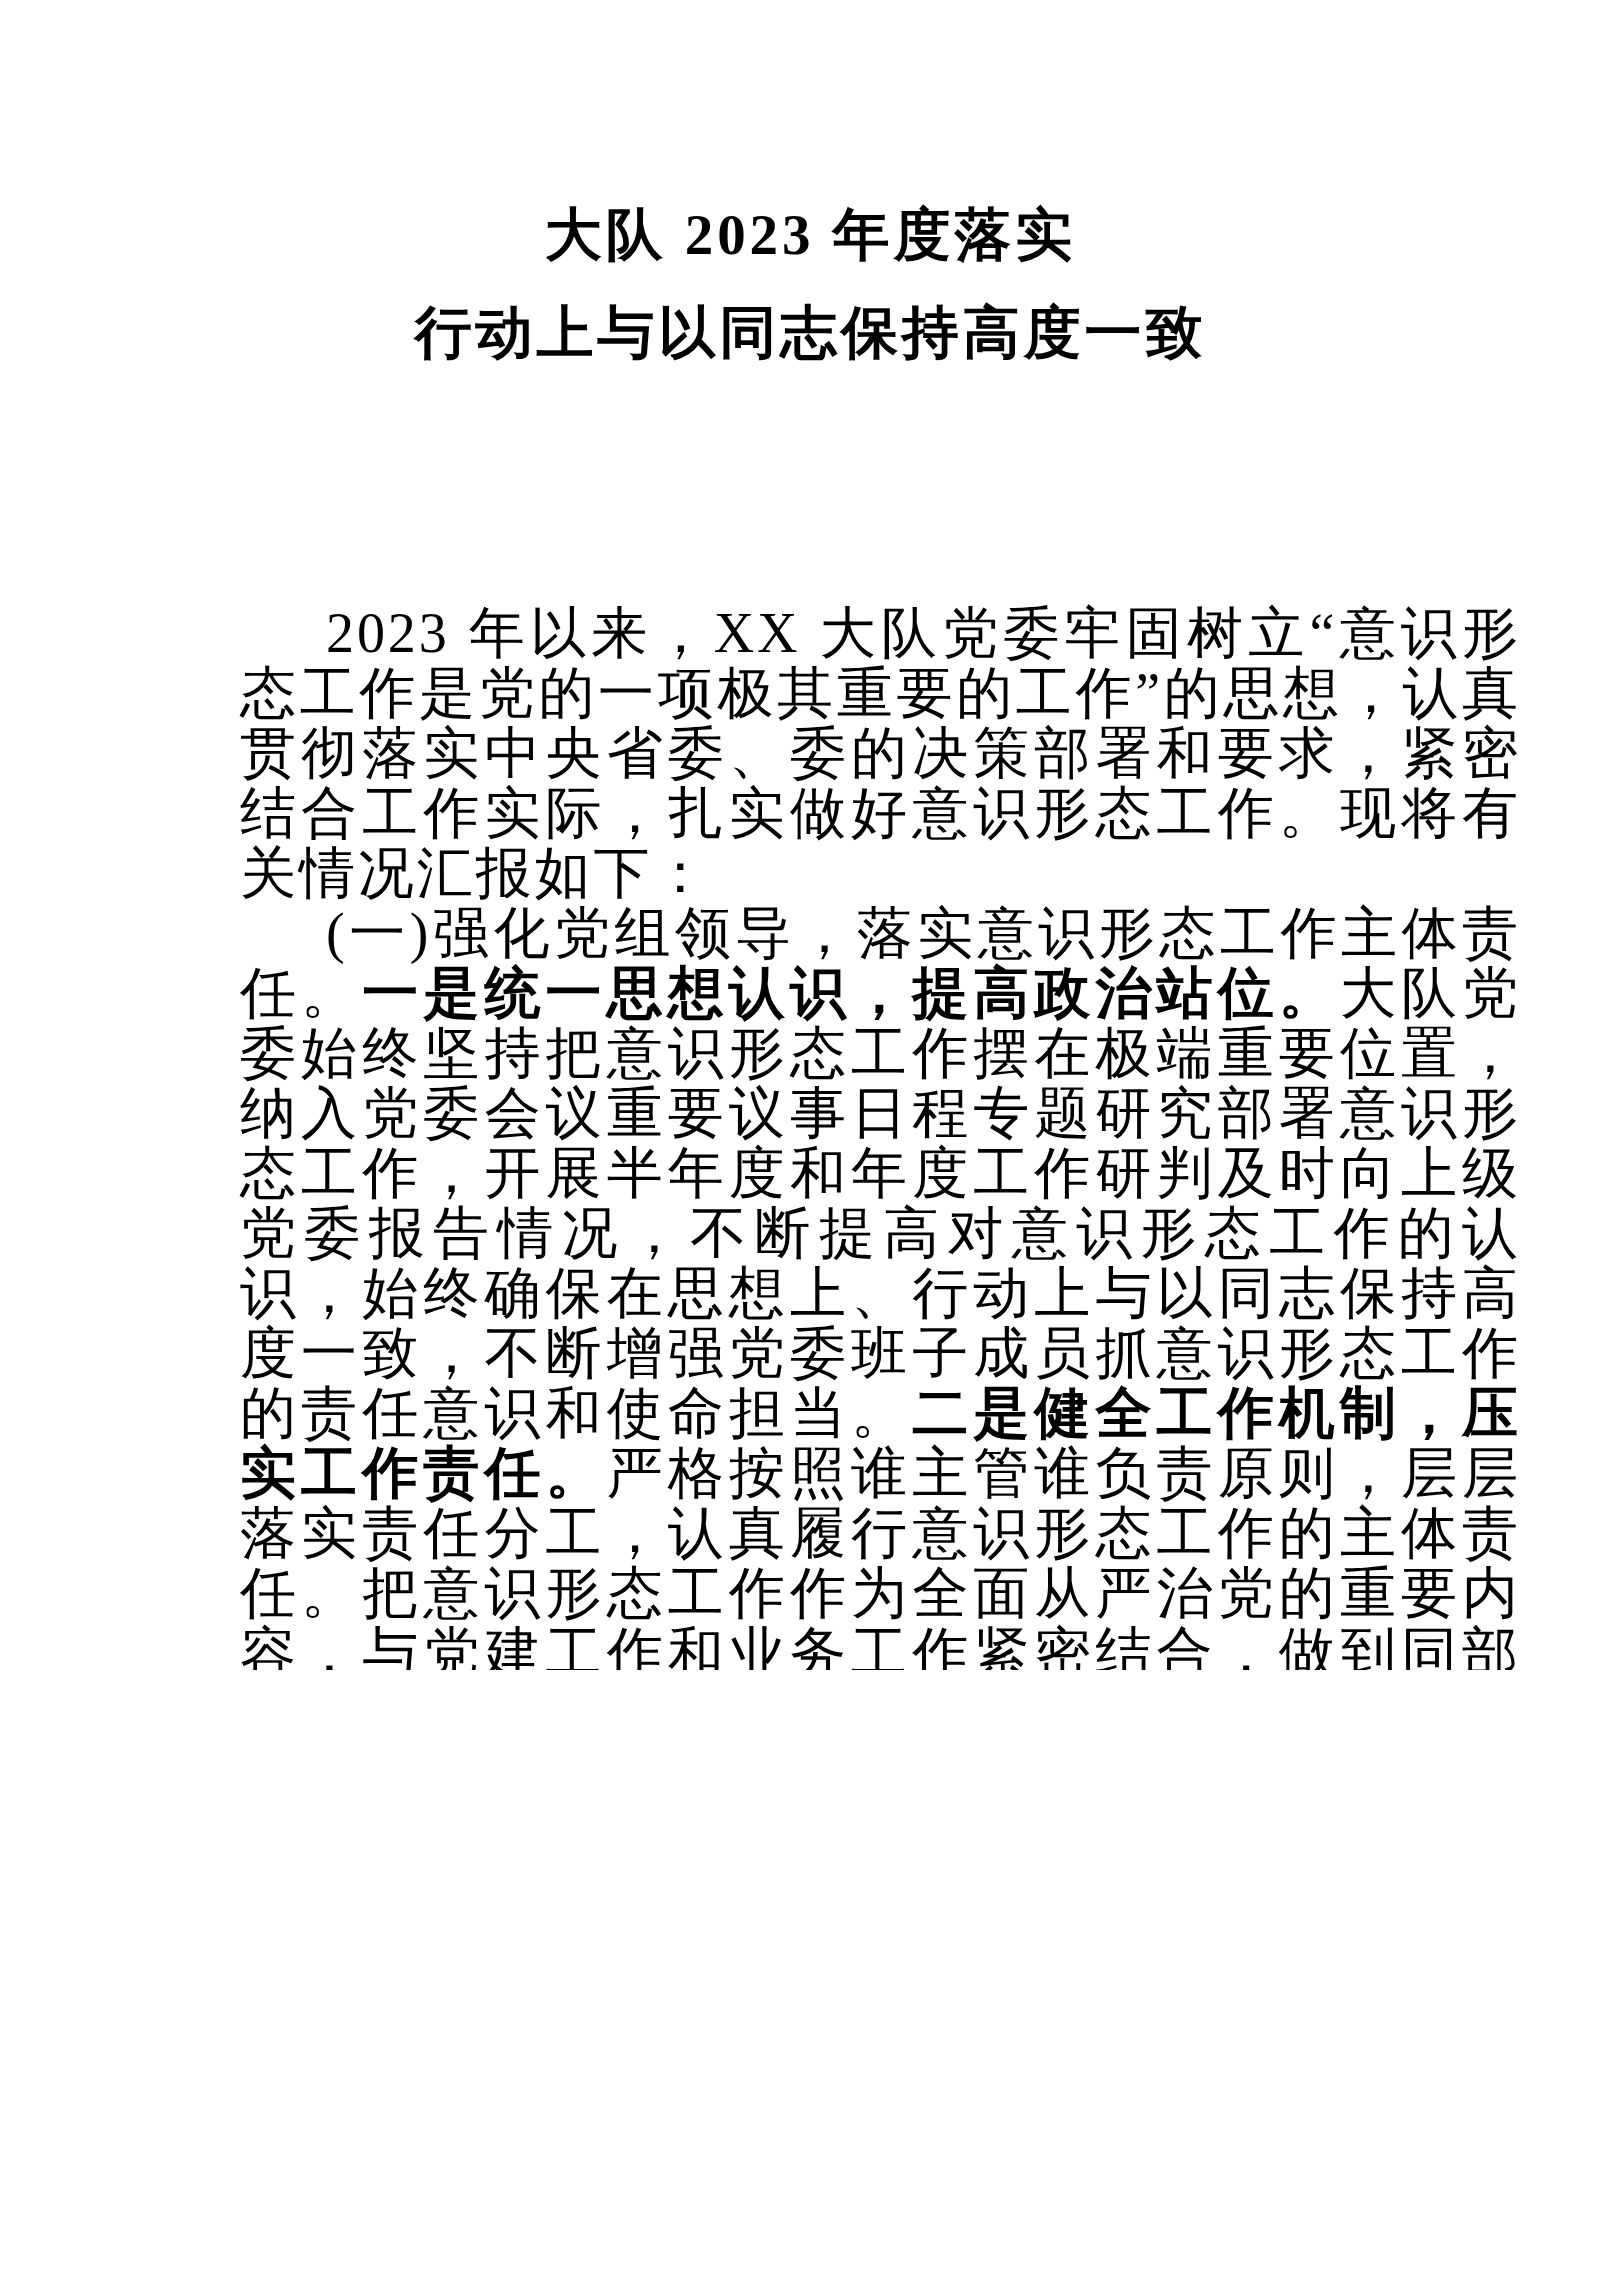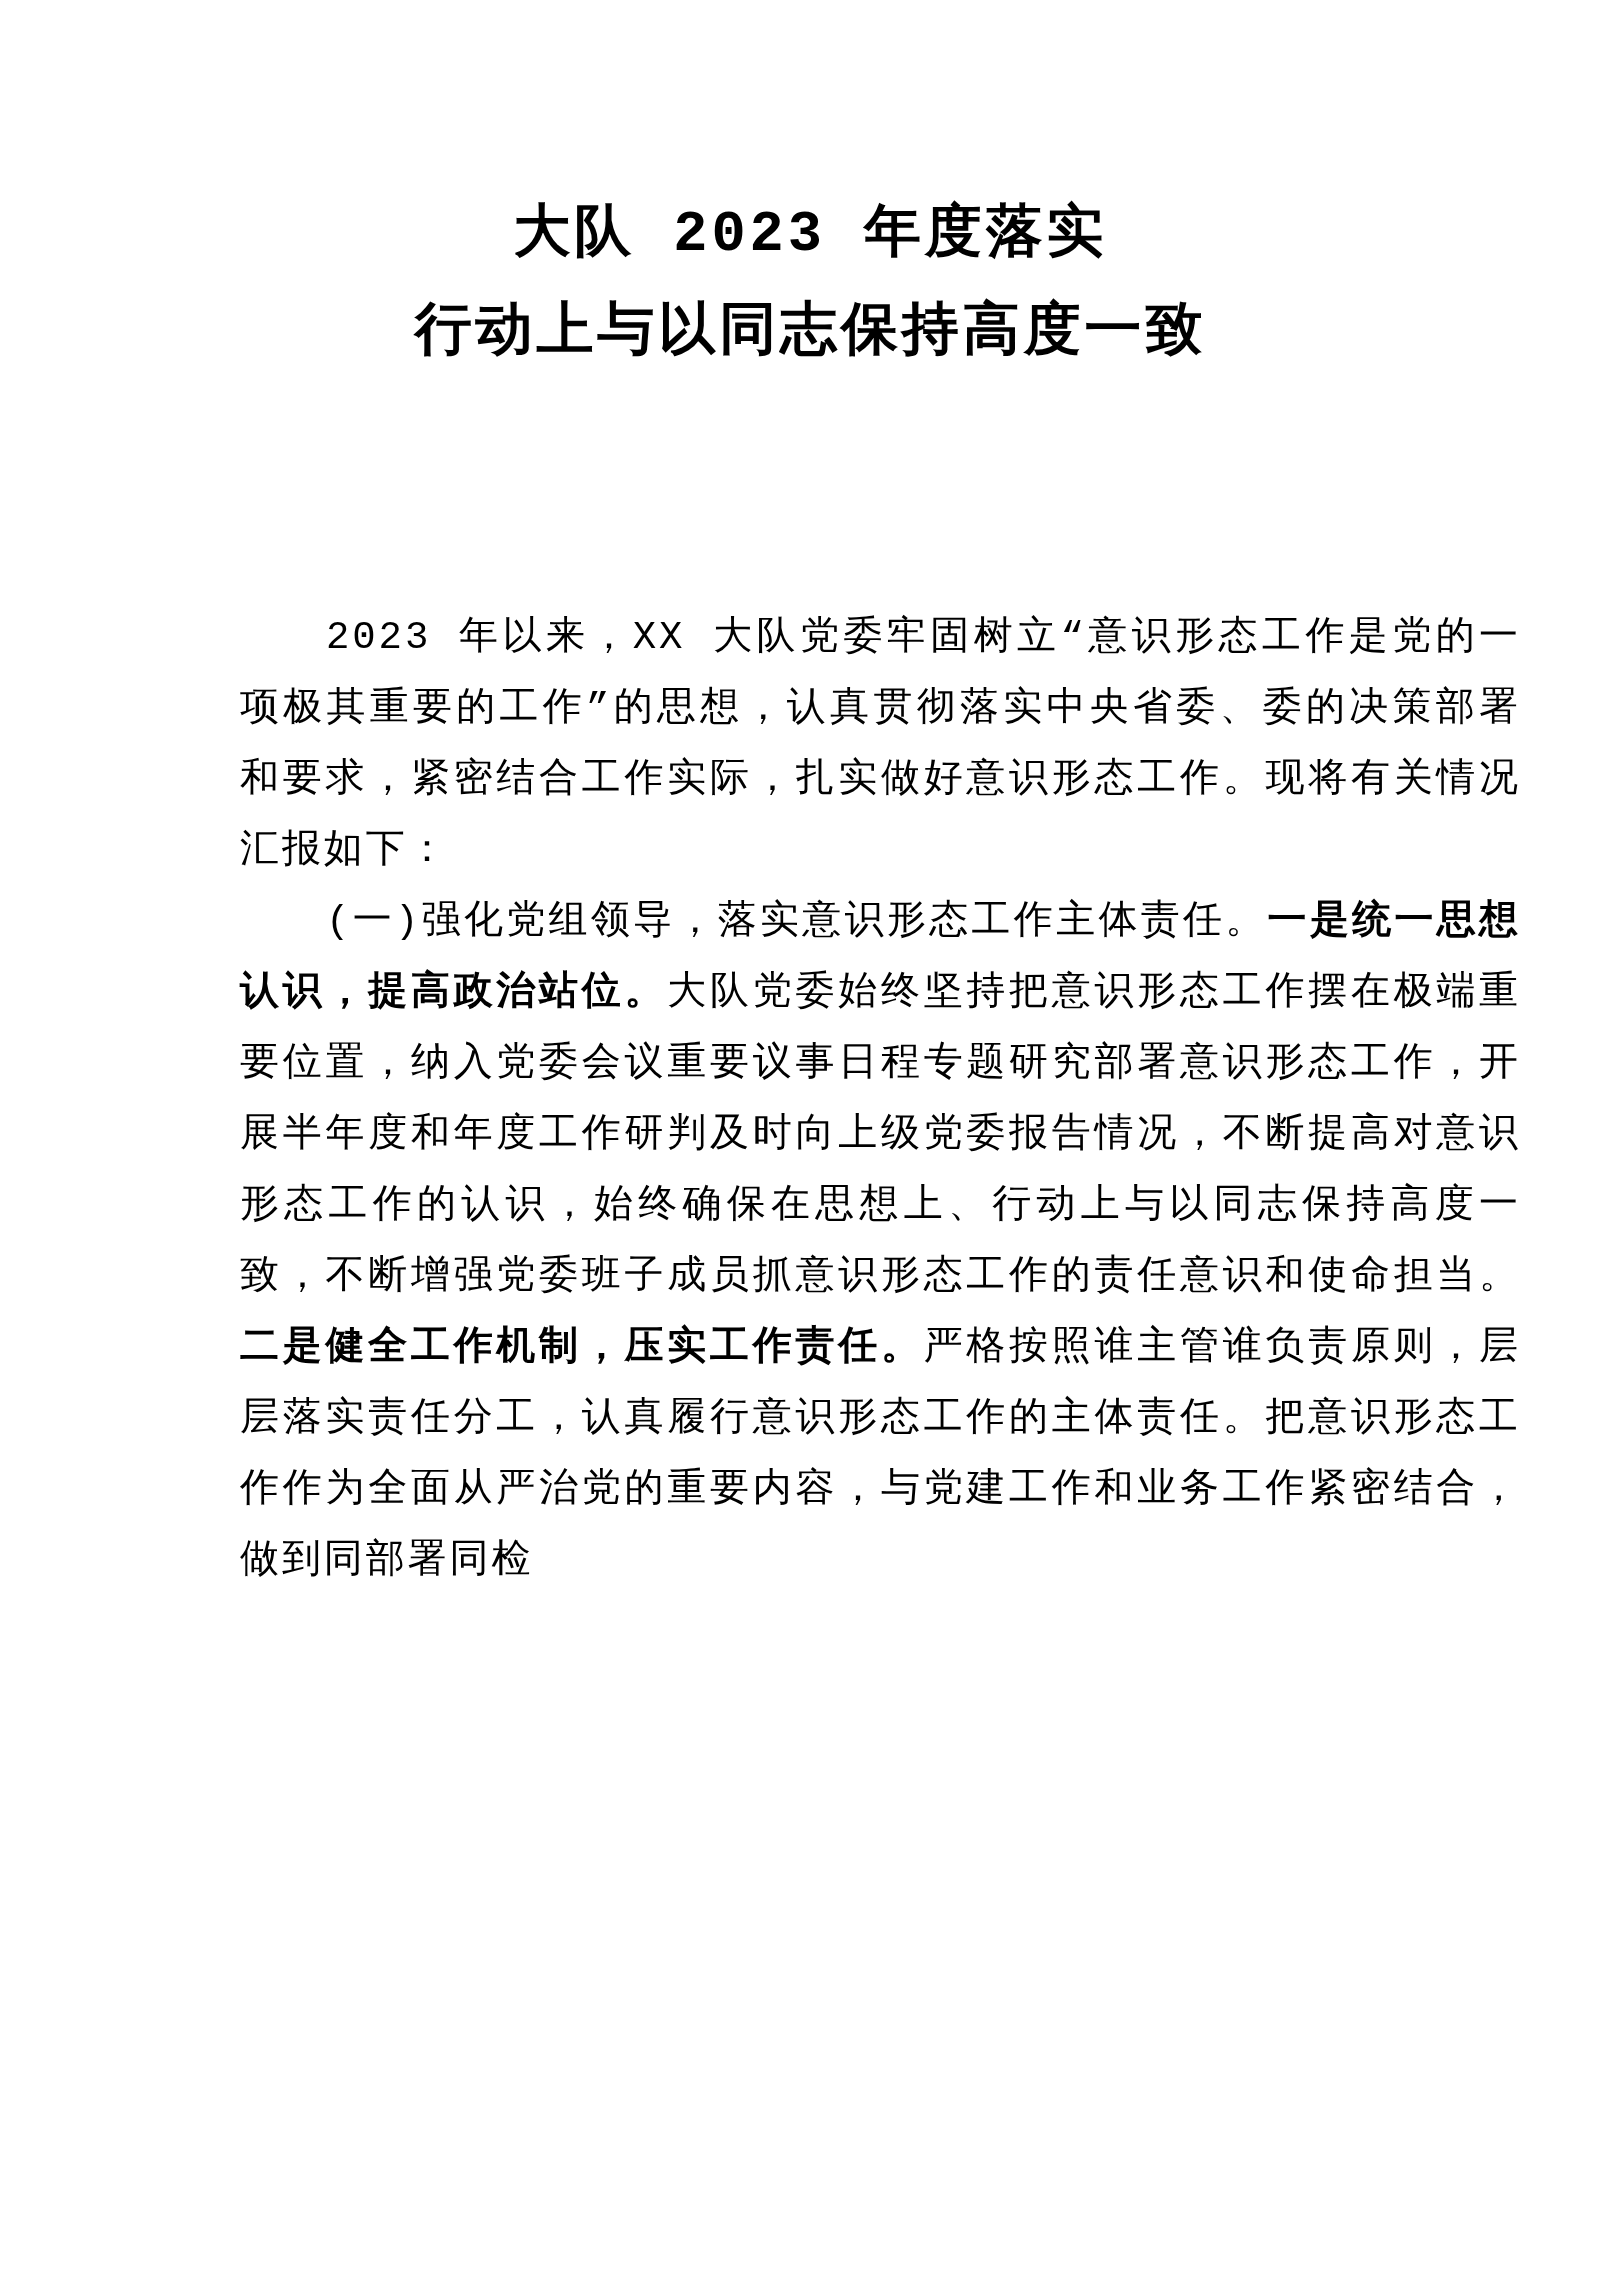--- a/index.html
+++ b/index.html
@@ -7,41 +7,41 @@
     padding: 0;
     background: #ffffff;
   }
   .page {
     position: relative;
     width: 1621px;
     height: 1670px;
     margin: 0 auto;
     background: #ffffff;
     color: #000000;
-    font-family: Liberation Mono, monospace;
+    font-family: Liberation Serif, serif;
     overflow: hidden;
     box-sizing: border-box;
   }
   .title-block {
     padding-top: 186px;
   }
   .title-line {
     text-align: center;
     font-size: 57px;
     line-height: 98px;
     font-weight: 600;
     letter-spacing: 3.9px;
     white-space: nowrap;
   }
   .body-block {
     margin-top: 221px;
     padding-left: 240px;
     padding-right: 100px;
-    font-size: 39px;
-    line-height: 71px;
+    font-size: 56px;
+    line-height: 60px;
     letter-spacing: 2.9px;
     text-align: justify;
     text-justify: inter-ideograph;
   }
   p.para {
     margin: 0;
     padding: 0;
     text-indent: 86px;
   }
   .run { font-weight: 400; }

